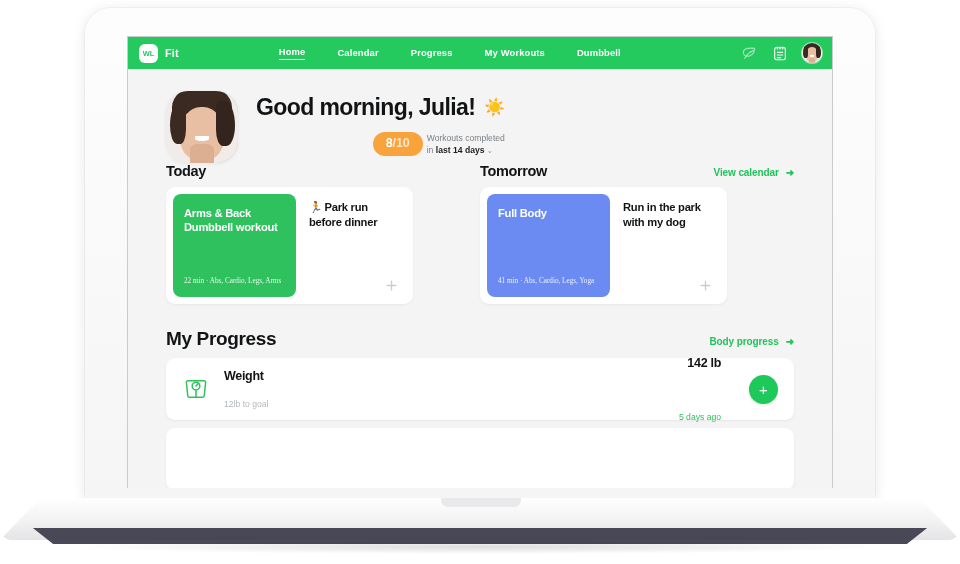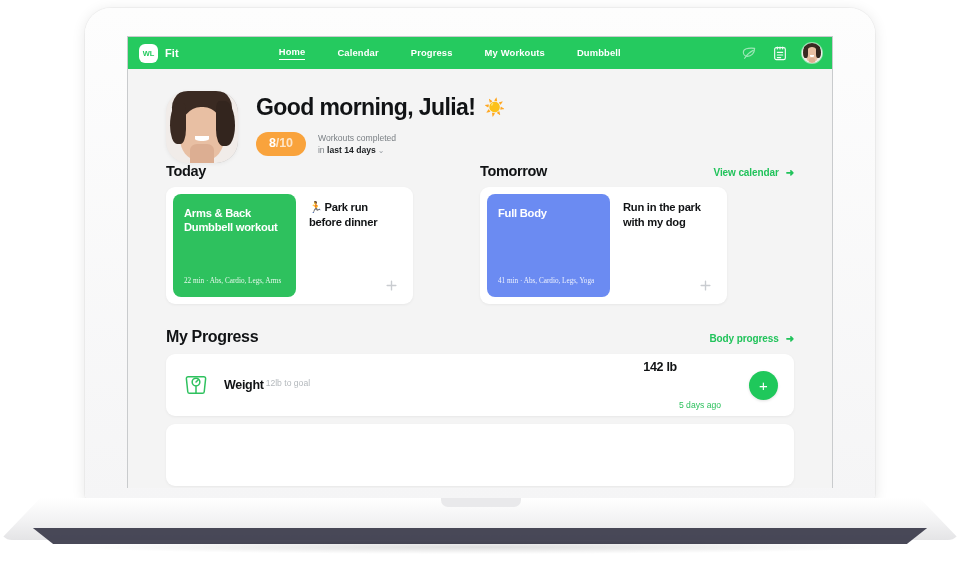--- a/index.html
+++ b/index.html
@@ -114,37 +114,37 @@
   }
   .avatar-big .bg-split {
     position:absolute; right:0; top:0; width:42%; height:100%; background:#b9b9b9;
   }
   .greet-col { padding-bottom: 2px; }
   .greet-title {
     font-size: 23px; font-weight: 800; color: #111315; letter-spacing: -0.6px;
     display: flex; align-items: center; gap: 9px; line-height: 1.1;
   }
   .sun { font-size: 17px; }
-  .greet-sub { display: flex; align-items: center; gap: 12px; margin-top: 11px; }
+  .greet-sub { display: flex; align-items: center; gap: 4px; margin-top: 11px; justify-content: flex-end; }
   .badge {
     background: #f9a33c; color: #fff; border-radius: 20px;
     padding: 4px 13px; font-size: 12.5px; font-weight: 700; letter-spacing: -0.1px;
     line-height: 1.25;
   }
   .badge .den { color: rgba(255,255,255,0.72); font-weight: 600; }
   .sub-text { font-size: 8.6px; color: #7b8085; line-height: 1.45; }
   .sub-text b { color: #1c1f22; font-weight: 700; }
   .chev { color:#9aa0a5; font-size: 8px; margin-left: 2px; }
 
   
   .sec-head {
     display:flex; align-items: baseline;
     margin-top: 24px; margin-bottom: 8px;
   }
-  .sec-title { font-size: 16px; font-weight: 800; color:#111315; letter-spacing: -0.35px; }
+  .sec-title { font-size: 19px; font-weight: 800; color:#111315; letter-spacing: -0.35px; }
   .sec-link {
     margin-left:auto; color:#21c35b; font-size:10px; font-weight:700; letter-spacing:-0.1px;
     display:flex; align-items:center; gap:7px;
   }
   .sec-link .arr { font-size: 10px; }
 
   .two-col { display:flex; gap: 0; }
   .col-wrap { width: 50%; }
   .col-wrap.left { padding-right: 0; }
   .col-head { display:flex; align-items: baseline; margin-bottom: 8px; }
@@ -179,24 +179,24 @@
   }
 
   
   .prog-card {
     background:#fff; border-radius: 9px; padding: 14px 16px;
     display:flex; align-items:center; gap: 14px;
     box-shadow: 0 1px 3px rgba(0,0,0,0.055);
     height: 62px;
   }
   .scale-ic { width: 28px; height: 28px; flex:none; }
-  .prog-label { display:flex; flex-direction:row; gap: 2px; justify-content: center; }
+  .prog-label { display:flex; flex-direction:column; gap: 16px; justify-content: center; }
   .prog-name { font-size: 12.5px; font-weight: 800; color:#111315; letter-spacing:-0.3px; }
   .prog-sub { font-size: 8.6px; color:#b4b9bd; }
-  .prog-right { margin-left:auto; text-align:right; display:flex; flex-direction:row; gap:2px; }
+  .prog-right { margin-left:auto; text-align:right; display:flex; flex-direction:column; gap:2px; }
   .prog-val { font-size: 12.5px; font-weight: 800; color:#111315; letter-spacing:-0.3px; }
   .prog-when { font-size: 8.6px; color:#2ec15e; font-weight: 500; margin-top: 40px; }
   .fab {
     width: 29px; height: 29px; border-radius: 50%; background:#1fc85b;
     margin-left: 14px; flex:none; display:flex; align-items:center; justify-content:center;
     box-shadow: 0 1px 3px rgba(0,0,0,0.12);
     color:#fff; font-size: 15px; font-weight: 300; line-height: 1;
   }
   .prog-card.next { margin-top: 8px; }
 </style>

